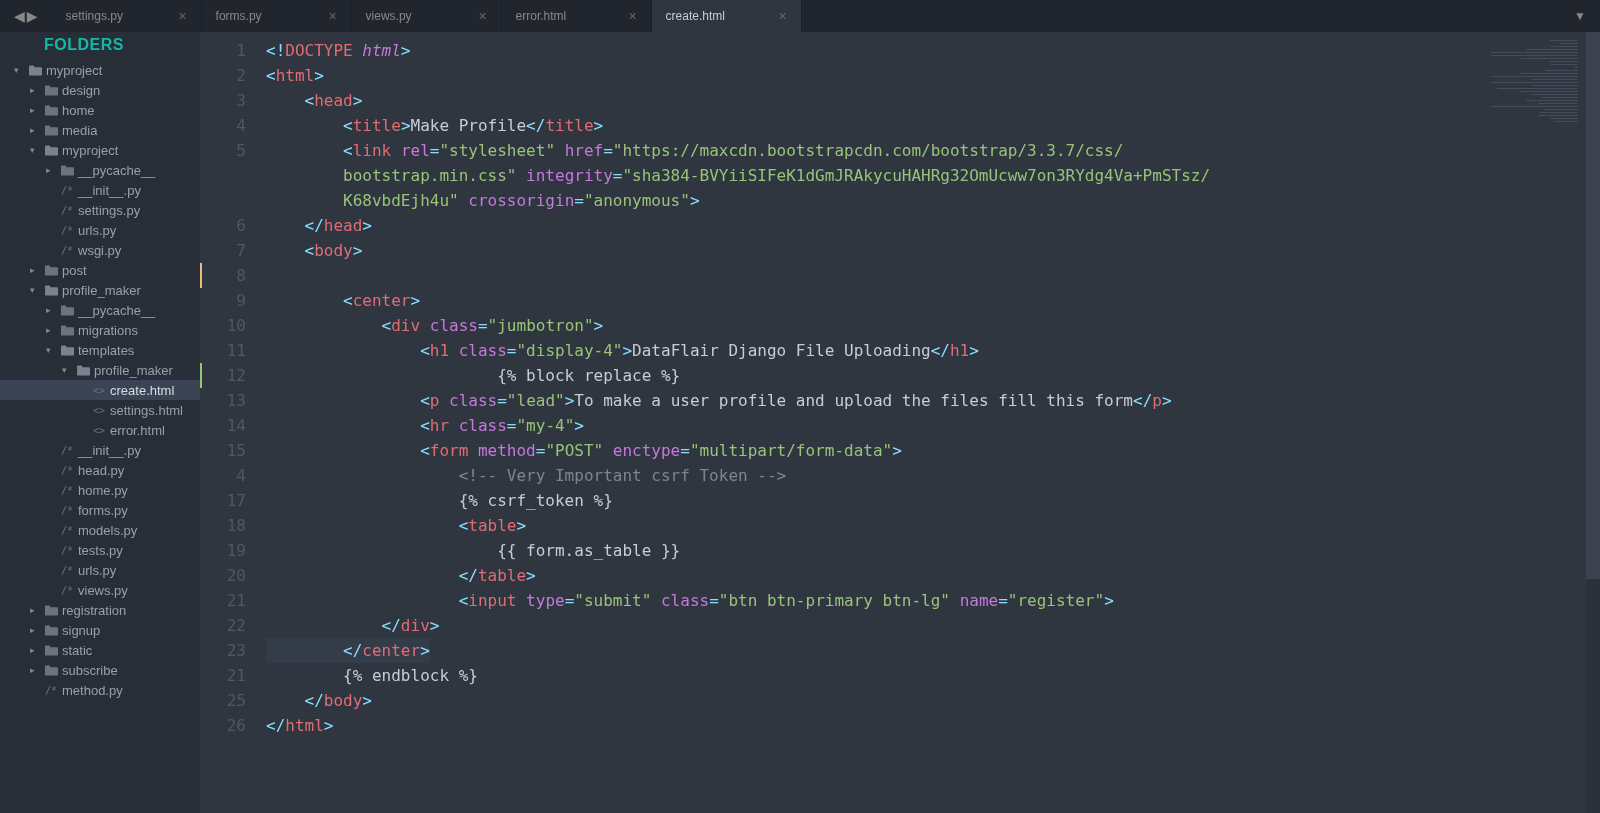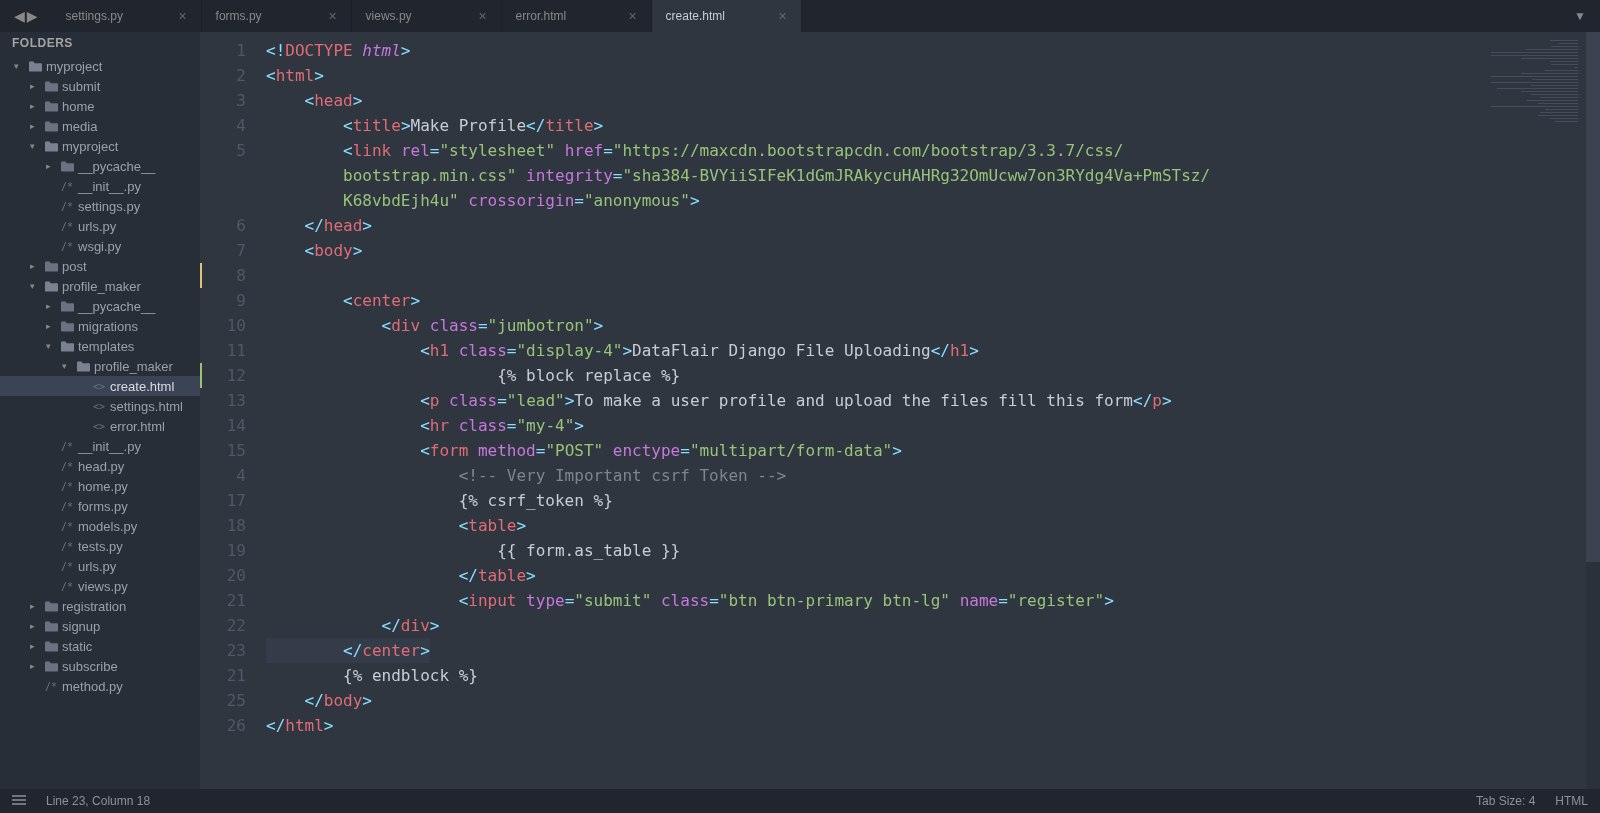--- a/index.html
+++ b/index.html
@@ -27,21 +27,21 @@
 }
 .tab.active { background: #2f3640; color: #c8ccd4; }
 .tab .close { font-size: 14px; color: #666; }
 .tab-dropdown { padding: 0 14px; color: #888; cursor: pointer; font-size: 12px; }
 .main { display: flex; flex: 1; overflow: hidden; }
 .sidebar {
   width: 200px; background: #282e38;
   display: flex; flex-direction: column;
   font-size: 13px; overflow-y: auto;
 }
-.sidebar-title { padding: 4px 12px; font-weight: bold; color: #a3a3a3; font-size: 12px; letter-spacing: 0.5px; }
+.sidebar-title { padding: 4px 12px; font-weight: bold; color: #14b8a6; font-size: 16px; letter-spacing: 0.5px; margin-left: 32px; }
 .tree { padding: 2px 0; }
 .tree-row {
   display: flex; align-items: center; gap: 4px;
   padding: 2px 6px 2px 6px; cursor: pointer;
   white-space: nowrap; color: #9aa0aa;
   height: 20px;
 }
 .tree-row.selected { background: #3b4454; color: #d8dce4; }
 .tree-arrow { width: 10px; font-size: 9px; color: #888; display: inline-block; }
 .tree-icon { width: 14px; display: inline-flex; align-items: center; justify-content: center; }
@@ -138,21 +138,21 @@
             </span>
             <span class="tree-label">myproject</span>
           </div>
           <div class="tree-row" style="padding-left: 30px;">
             <span class="tree-arrow">▸</span>
             <span class="tree-icon">
               <svg viewBox="0 0 14 11">
                 <path d="M0 2 L0 10 Q0 11 1 11 L13 11 Q14 11 14 10 L14 3 Q14 2 13 2 L6 2 L5 0 L1 0 Q0 0 0 1 Z" fill="#6b7280"></path>
               </svg>
             </span>
-            <span class="tree-label">submit</span>
+            <span class="tree-label">design</span>
           </div>
           <div class="tree-row" style="padding-left: 30px;">
             <span class="tree-arrow">▸</span>
             <span class="tree-icon">
               <svg viewBox="0 0 14 11">
                 <path d="M0 2 L0 10 Q0 11 1 11 L13 11 Q14 11 14 10 L14 3 Q14 2 13 2 L6 2 L5 0 L1 0 Q0 0 0 1 Z" fill="#6b7280"></path>
               </svg>
             </span>
             <span class="tree-label">home</span>
           </div>
@@ -451,27 +451,13 @@
             <div class="minimap-line" style="width: 30%; margin-left: 70%;"></div>
             <div class="minimap-line" style="width: 24%; margin-left: 76%;"></div>
           </div>
       </div>
       <div class="scrollbar">
         <div class="scrollthumb"></div>
       </div>
     </div>
   </div>
 
-  <div class="statusbar">
-    <div class="left">
-      <span class="hamburger">
-        <svg viewBox="0 0 14 10">
-            <path d="M0 1h14M0 5h14M0 9h14" stroke="#8b919c" stroke-width="1.5"></path>
-          </svg>
-      </span>
-      <span>Line 23, Column 18</span>
-    </div>
-    <div class="right">
-      <span>Tab Size: 4</span>
-      <span>HTML</span>
-    </div>
-  </div>
 </div>
 
 </body></html>

